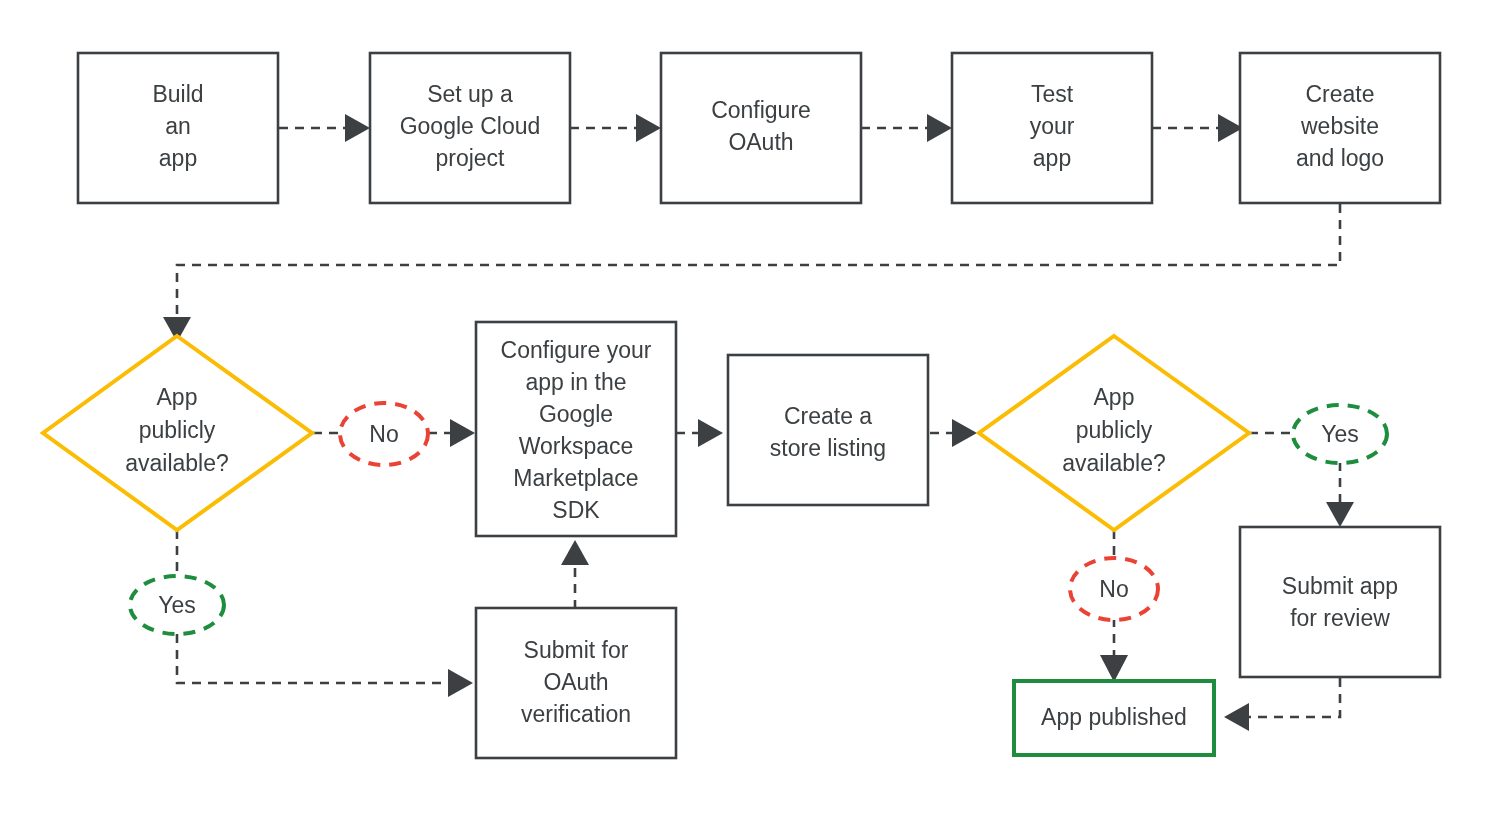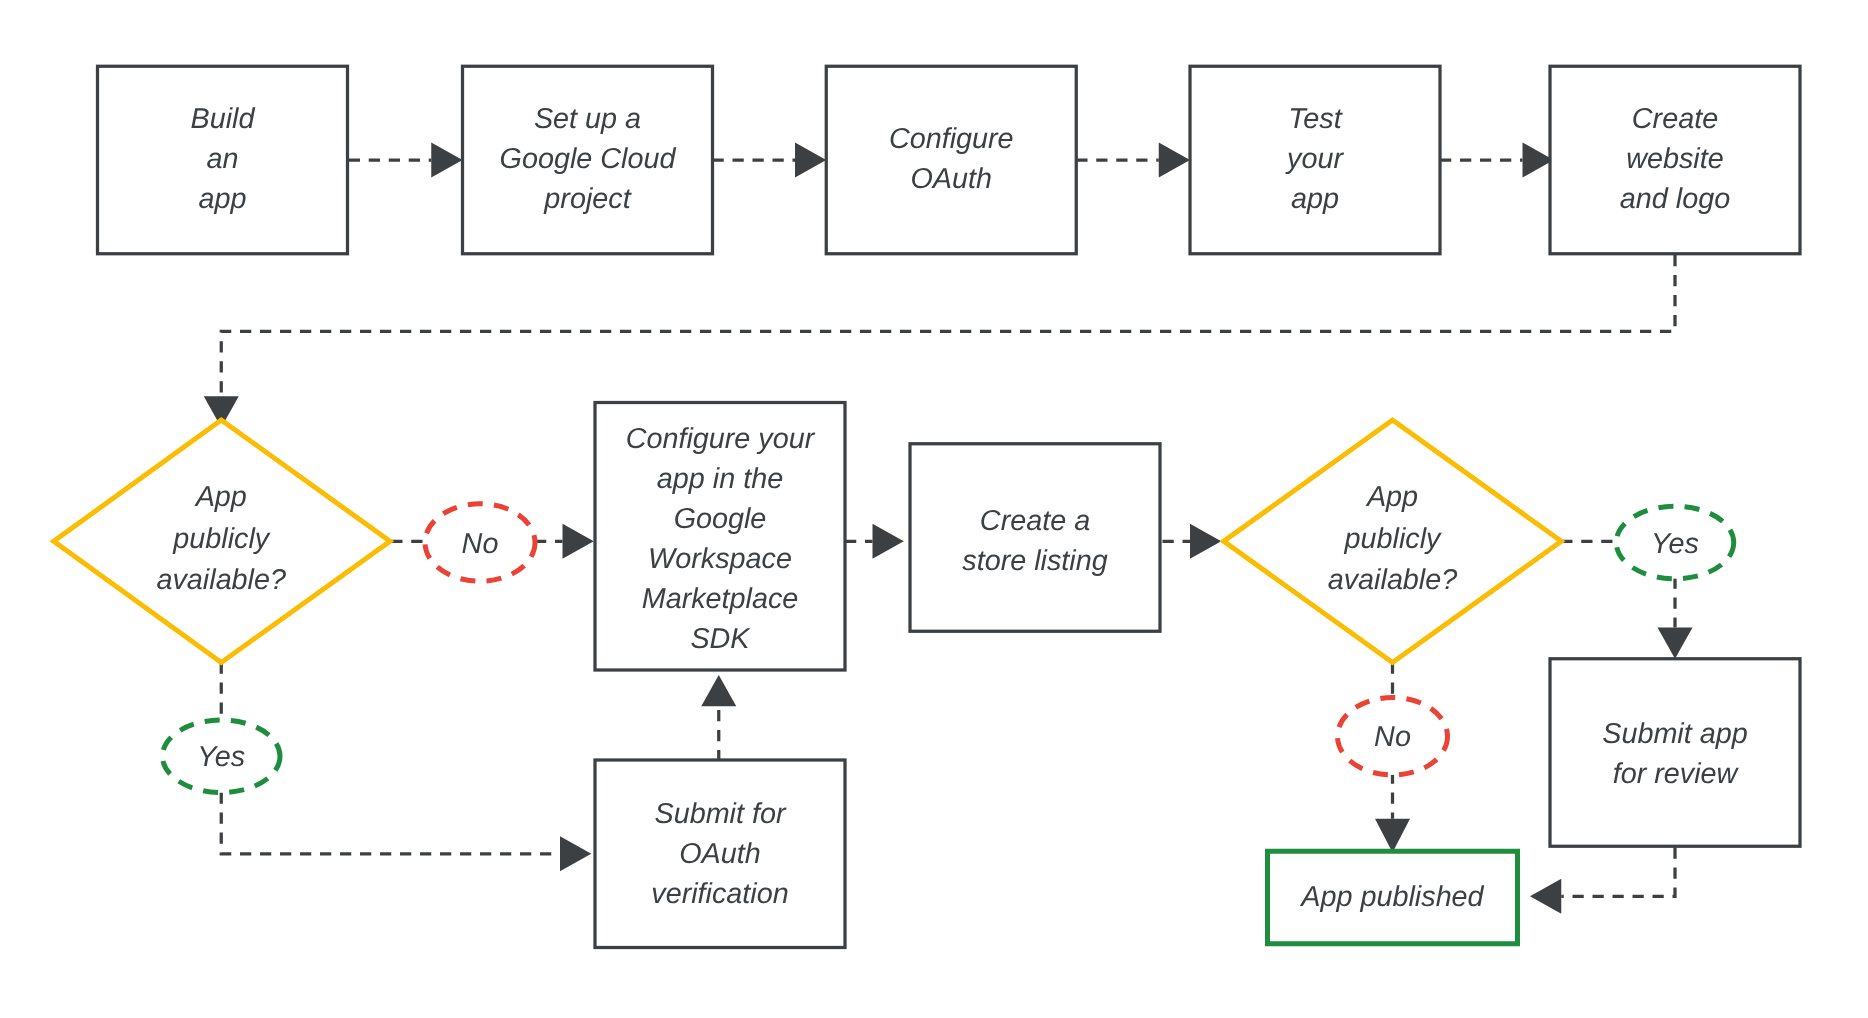--- a/index.html
+++ b/index.html
@@ -10,21 +10,20 @@
   body {
     width: 1494px;
     height: 814px;
     font-family: "Liberation Sans", sans-serif;
     overflow: hidden;
   }
   #flow-root {
     position: relative;
     width: 1494px;
     height: 696px;
-    font-style: italic;
   }
   svg#flow-svg {
     position: absolute;
     top: 0;
     left: 0;
     width: 1494px;
     height: 814px;
     display: block;
   }
   .node-text {

